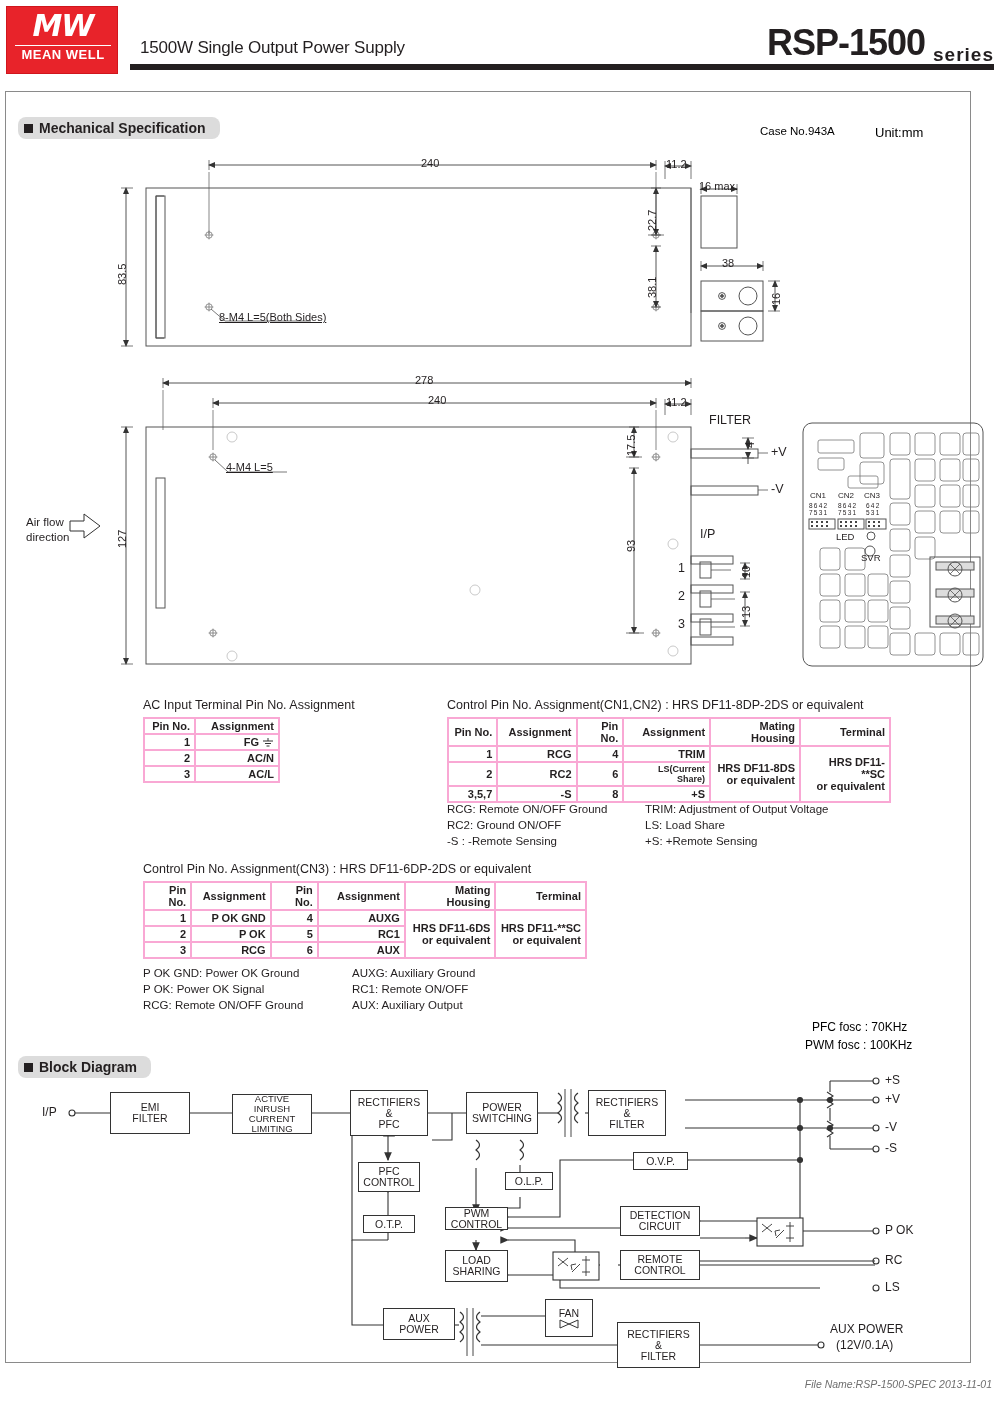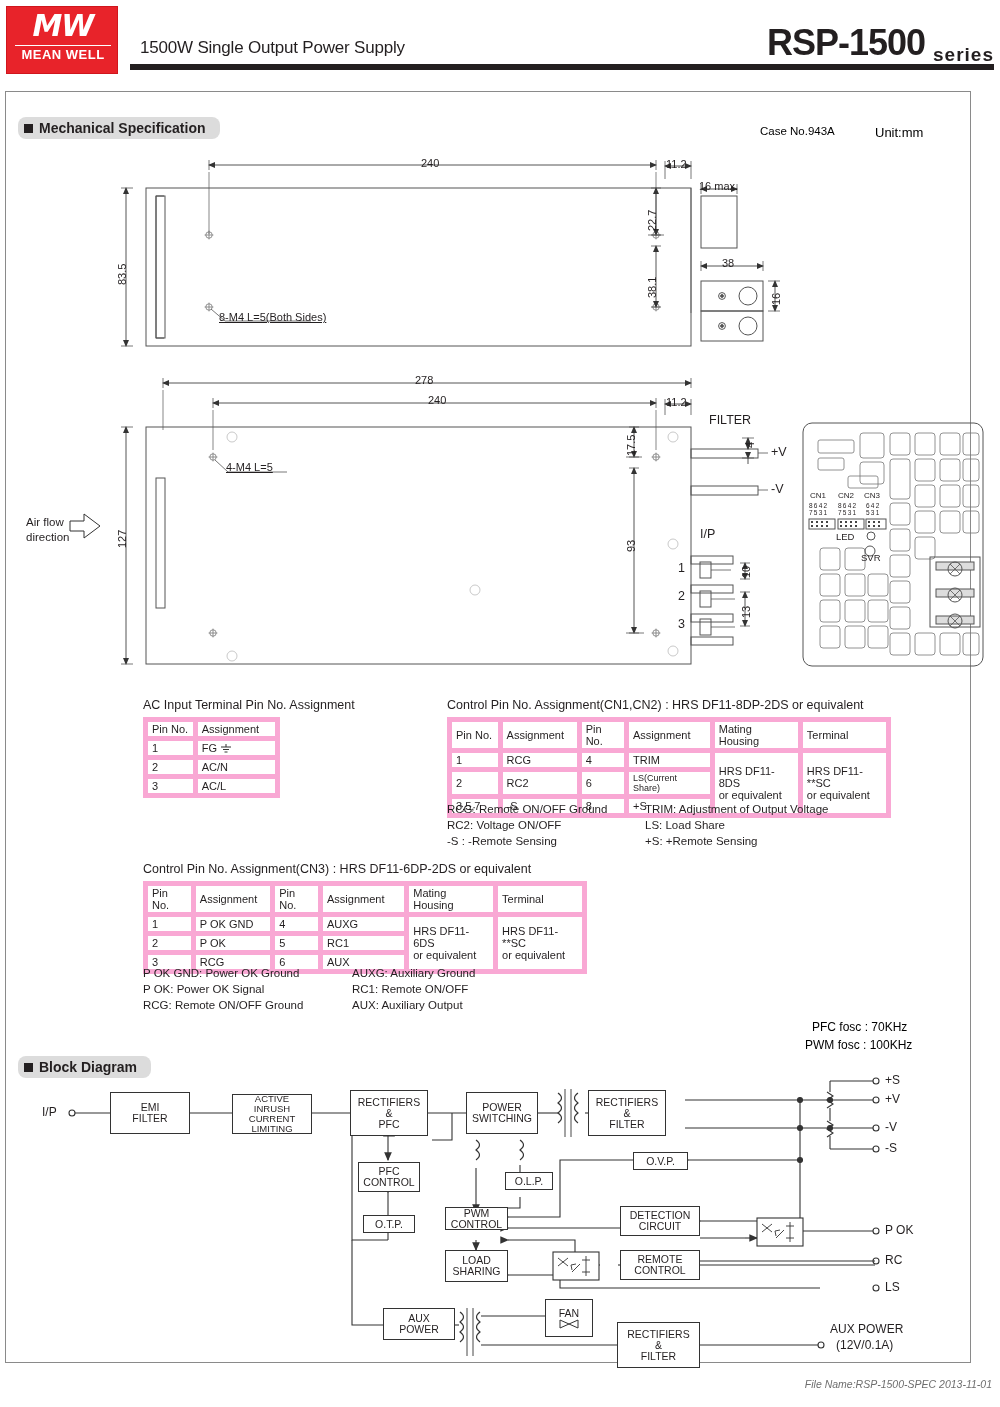--- a/index.html
+++ b/index.html
@@ -56,21 +56,21 @@
 
   
   .dt{position:absolute;font-size:11px;color:#231f20;white-space:nowrap;}
   .dtv{position:absolute;font-size:11px;color:#231f20;white-space:nowrap;
        transform:rotate(-90deg);transform-origin:0 0;}
   .dtb{position:absolute;font-size:12.5px;color:#231f20;white-space:nowrap;}
 
   
   .tblcap{position:absolute;font-size:12.5px;white-space:nowrap;color:#231f20;}
   table.pin{position:absolute;border-collapse:collapse;font-size:11px;color:#231f20;}
-  table.pin td,table.pin th{border:5px solid #f9a8d4;text-align:left;font-weight:normal;padding:1px 4px;}
+  table.pin td,table.pin th{border:2px solid #f9a8d4;text-align:right;font-weight:bold;padding:1px 4px;}
   .note{position:absolute;font-size:11.5px;white-space:nowrap;color:#231f20;line-height:16px;}
 
   
   .blk{position:absolute;border:1px solid #333;background:#fff;
        display:flex;align-items:center;justify-content:center;text-align:center;
        font-size:10.5px;line-height:11px;color:#231f20;box-sizing:border-box;}
   .bl{position:absolute;font-size:12px;color:#231f20;white-space:nowrap;}
 
   
   #footer{position:absolute;right:8px;top:1378px;font-size:10.5px;color:#6e6e6e;font-style:italic;}
@@ -519,21 +519,21 @@
   <tr>
     <td>3,5,7</td>
     <td>-S</td>
     <td>8</td>
     <td>+S</td>
   </tr>
 </tbody>
   </table>
 <div class="note" style="left:447px;top:801px">
   <div>RCG: Remote ON/OFF Ground</div>
-  <div>RC2: Voltage ON/OFF</div>
+  <div>RC2: Ground ON/OFF</div>
   <div>-S   : -Remote Sensing</div>
 </div>
 <div class="note" style="left:645px;top:801px">
   <div>TRIM: Adjustment of Output  Voltage</div>
   <div>LS: Load Share</div>
   <div>+S: +Remote Sensing</div>
 </div>
 
 <div class="tblcap" style="left:143px;top:862px">Control Pin No. Assignment(CN3) : HRS DF11-6DP-2DS or equivalent</div>
 <table class="pin" id="tbl-cn3" style="left:143px;top:881px;width:444px">

